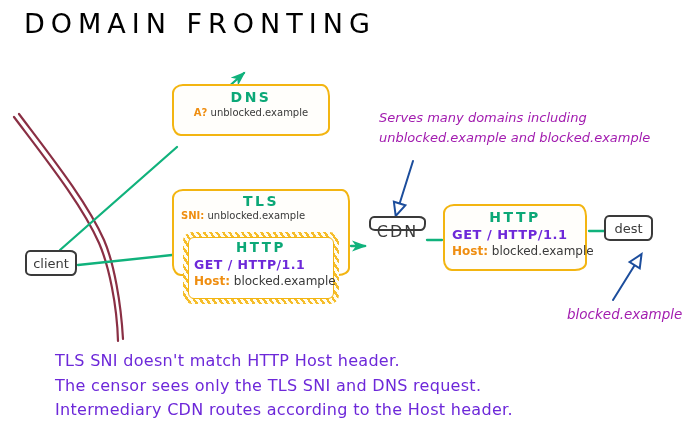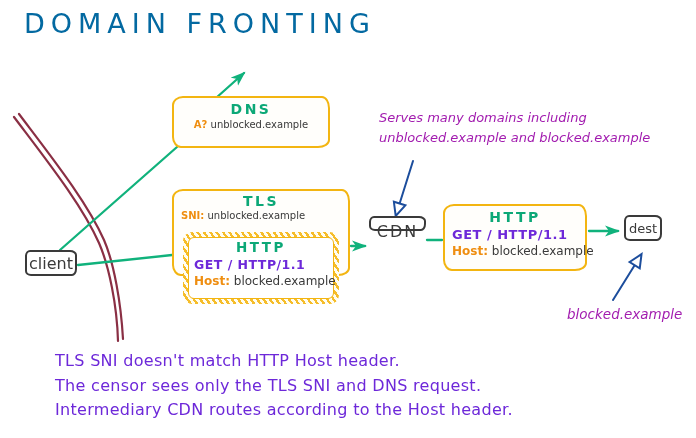--- a/index.html
+++ b/index.html
@@ -4,21 +4,21 @@
 <style>
   html,body{margin:0;padding:0;background:#ffffff;}
   #canvas{
     position:relative;width:696px;height:438px;background:#ffffff;overflow:hidden;
     font-family:"DejaVu Sans",sans-serif;color:#3a3a3a;
   }
   #wires{position:absolute;left:0;top:0;width:696px;height:438px;}
 
   .page-title{
     position:absolute;left:24px;top:8px;
-    font-size:27px;letter-spacing:6px;color:#0369a1;font-weight:500;white-space:nowrap;
+    font-size:27px;letter-spacing:6px;color:#000000;font-weight:500;white-space:nowrap;
   }
 
   .box-yellow{
     position:absolute;background:#fffefb;
     border:2.4px solid #f3b511;
     border-radius:11px 8px 12px 9px / 9px 12px 8px 11px;
     box-sizing:border-box;
   }
   .box-dark{
     position:absolute;background:#ffffff;
@@ -76,21 +76,21 @@
     <path d="M 351 246 L 365 246" fill="none" stroke="#10b27c" stroke-width="2.3" stroke-linecap="round" marker-end="url(#ah-green)"></path>
     <path d="M 427 240 L 442 240" fill="none" stroke="#10b27c" stroke-width="2.3" stroke-linecap="round"></path>
     <path d="M 589 231 L 618 231" fill="none" stroke="#10b27c" stroke-width="2.3" stroke-linecap="round" marker-end="url(#ah-green)"></path>
 
     <path d="M 413 161 L 396 215" fill="none" stroke="#1c4d9c" stroke-width="2" stroke-linecap="round" marker-end="url(#ah-blue)"></path>
     <path d="M 613 300 L 641 255" fill="none" stroke="#1c4d9c" stroke-width="2" stroke-linecap="round" marker-end="url(#ah-blue)"></path>
   </svg>
 
   <div class="page-title">DOMAIN FRONTING</div>
 
-  <div class="box-yellow" style="left:172px;top:96px;width:158px;height:52px;">
+  <div class="box-yellow" style="left:172px;top:84px;width:158px;height:52px;">
     <div class="proto-title" style="margin-top:3px;">DNS</div>
     <div class="field-line" style="text-align:center;margin-top:2px;">
       <span class="lbl-orange">A?</span>
       <span class="val">unblocked.example</span>
     </div>
   </div>
 
   <div class="box-yellow" style="left:172px;top:189px;width:178px;height:87px;">
     <div class="proto-title" style="margin-top:2px;">TLS</div>
     <div class="field-line" style="margin:1px 0 11px 7px;">
@@ -102,38 +102,38 @@
         <div class="proto-title" style="font-size:13.5px;margin-top:1px;">HTTP</div>
         <div class="req-line" style="margin:2px 0 0 5px;font-size:12.5px;">GET / HTTP/1.1</div>
         <div class="field-line" style="margin:2px 0 0 5px;font-size:12px;">
           <span class="lbl-orange">Host:</span>
           <span class="val">blocked.example</span>
         </div>
       </div>
     </div>
   </div>
 
-  <div class="box-dark" style="left:25px;top:250px;width:52px;height:26px;line-height:23px;font-size:16px;">
+  <div class="box-dark" style="left:25px;top:250px;width:52px;height:26px;line-height:23px;font-size:13px;">
     <span>client</span>
   </div>
 
   <div class="box-dark" style="left:369px;top:216px;width:57px;height:15px;line-height:28px;font-size:16px;letter-spacing:2px;">
     <span>CDN</span>
   </div>
 
   <div class="box-yellow" style="left:443px;top:204px;width:144px;height:67px;">
     <div class="proto-title" style="margin-top:3px;">HTTP</div>
     <div class="req-line" style="margin:2px 0 0 7px;">GET / HTTP/1.1</div>
     <div class="field-line" style="margin:2px 0 0 7px;font-size:12px;">
       <span class="lbl-orange">Host:</span>
       <span class="val">blocked.example</span>
     </div>
   </div>
 
-  <div class="box-dark" style="left:624px;top:215px;width:38px;height:26px;line-height:23px;font-size:13px;">
+  <div class="box-dark" style="left:604px;top:215px;width:49px;height:26px;line-height:23px;font-size:13px;">
     <span>dest</span>
   </div>
 
   <div class="note-blue" style="left:379px;top:108px;">
     <div>Serves many domains including</div>
     <div>unblocked.example and blocked.example</div>
   </div>
   <div class="note-blue" style="left:567px;top:304px;font-size:13.5px;">blocked.example</div>
 
   <div class="footer">

